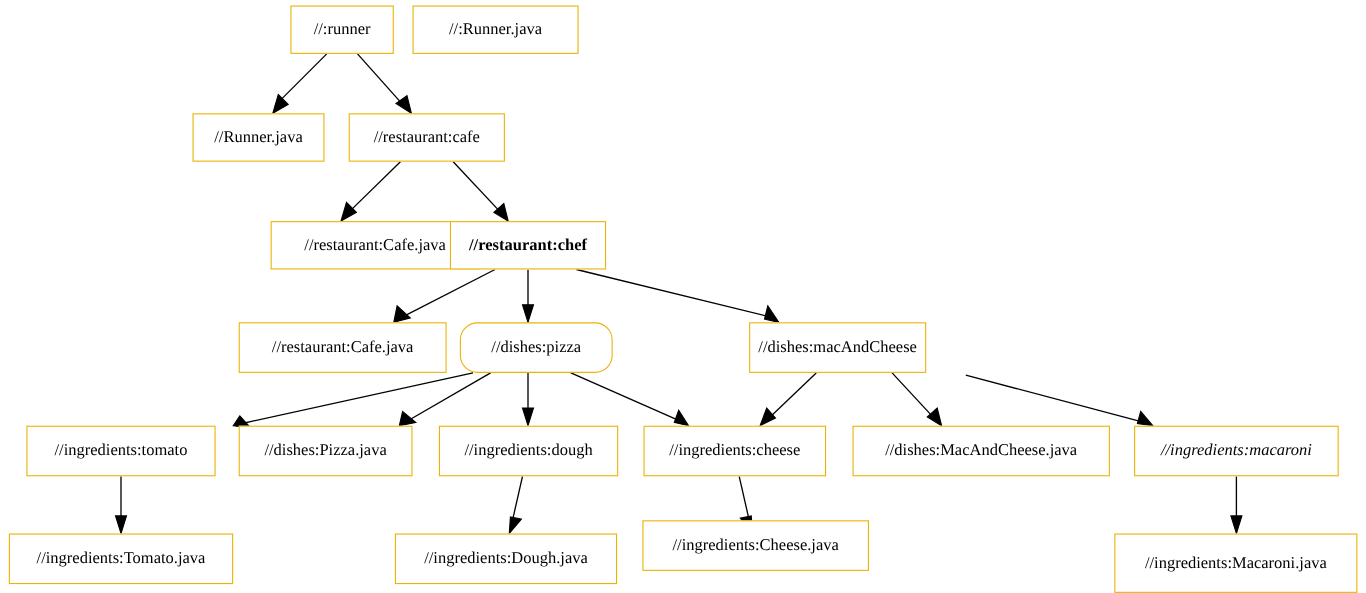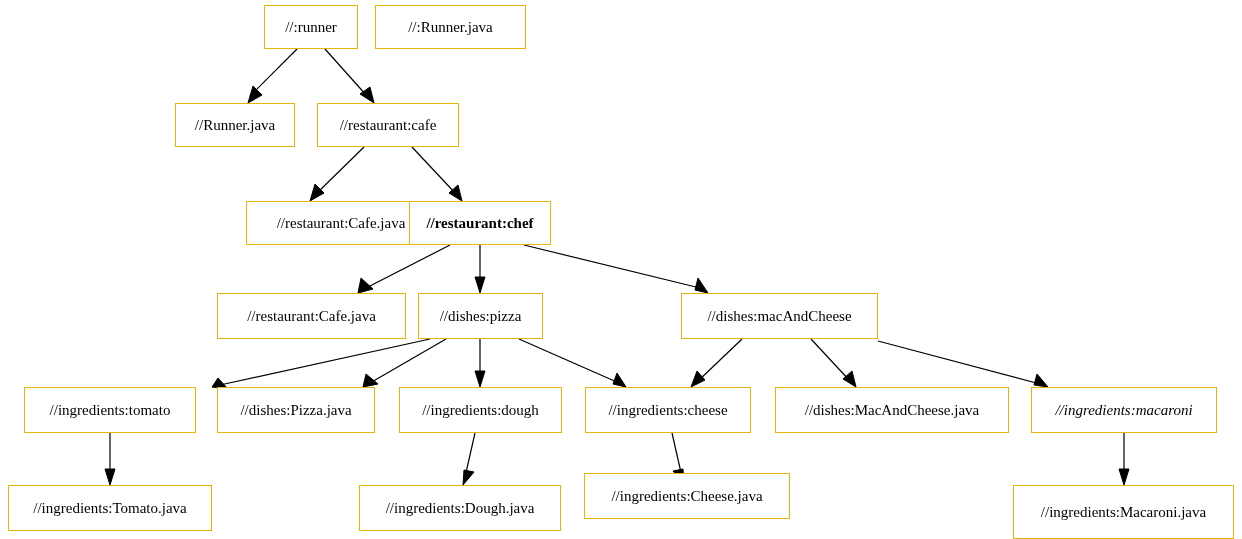--- a/index.html
+++ b/index.html
@@ -117,22 +117,22 @@
       </g>
     </svg>
   <div id="nodes">
       <div class="node" style="left: 264px; top: 5px; width: 94px; height: 44px;">//:runner</div>
       <div class="node" style="left: 375px; top: 5px; width: 151px; height: 44px;">//:Runner.java</div>
       <div class="node" style="left: 175px; top: 103px; width: 120px; height: 44px;">//Runner.java</div>
       <div class="node" style="left: 317px; top: 103px; width: 142px; height: 44px;">//restaurant:cafe</div>
       <div class="node" style="left: 203px; top: 201px; width: 190px; height: 44px; margin-left: 43px;">//restaurant:Cafe.java</div>
       <div class="node" style="left: 409px; top: 201px; width: 142px; height: 44px; font-weight: bold;">//restaurant:chef</div>
       <div class="node" style="left: 217px; top: 293px; width: 189px; height: 46px;">//restaurant:Cafe.java</div>
-      <div class="node" style="left: 418px; top: 293px; width: 125px; height: 46px;">//dishes:pizza</div>
-      <div class="node" style="left: 681px; top: 293px; width: 197px; height: 46px;">//dishes:macAndCheese</div>
+      <div class="node" style="left: 418px; top: 293px; width: 139px; height: 46px; border-radius: 16px;">//dishes:pizza</div>
+      <div class="node" style="left: 681px; top: 293px; width: 161px; height: 46px;">//dishes:macAndCheese</div>
       <div class="node" style="left: 24px; top: 387px; width: 172px; height: 46px;">//ingredients:tomato</div>
       <div class="node" style="left: 217px; top: 387px; width: 158px; height: 46px;">//dishes:Pizza.java</div>
       <div class="node" style="left: 399px; top: 387px; width: 163px; height: 46px;">//ingredients:dough</div>
       <div class="node" style="left: 585px; top: 387px; width: 166px; height: 46px;">//ingredients:cheese</div>
       <div class="node" style="left: 775px; top: 387px; width: 234px; height: 46px;">//dishes:MacAndCheese.java</div>
       <div class="node" style="left: 1031px; top: 387px; width: 186px; height: 46px; font-style: italic;">//ingredients:macaroni</div>
       <div class="node" style="left: 8px; top: 485px; width: 204px; height: 46px;">//ingredients:Tomato.java</div>
       <div class="node" style="left: 359px; top: 485px; width: 202px; height: 46px;">//ingredients:Dough.java</div>
       <div class="node" style="left: 584px; top: 473px; width: 206px; height: 46px;">//ingredients:Cheese.java</div>
       <div class="node" style="left: 1013px; top: 485px; width: 221px; height: 54px;">//ingredients:Macaroni.java</div>

